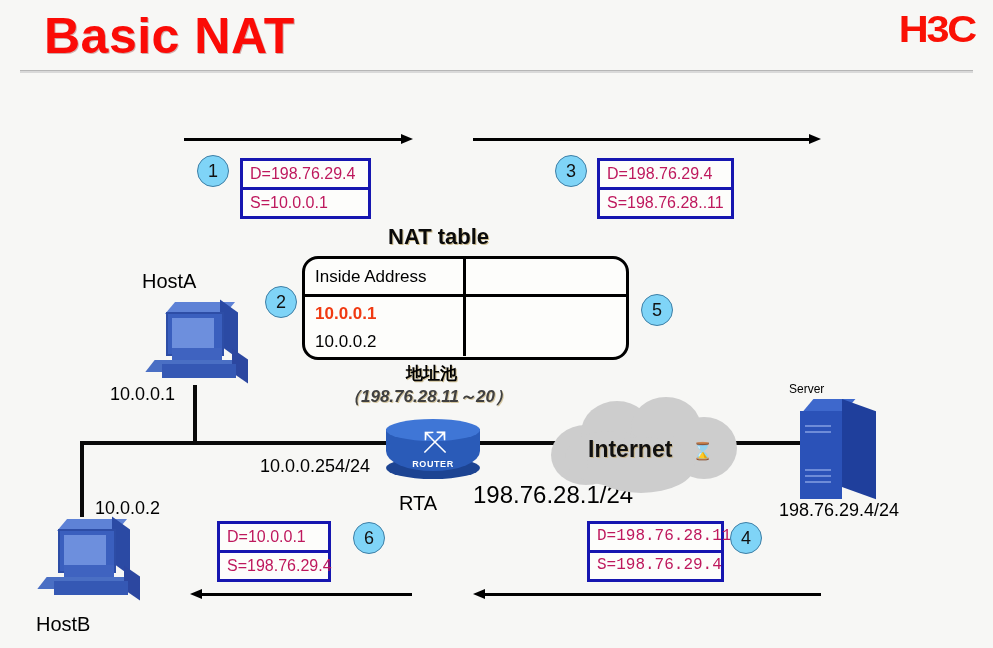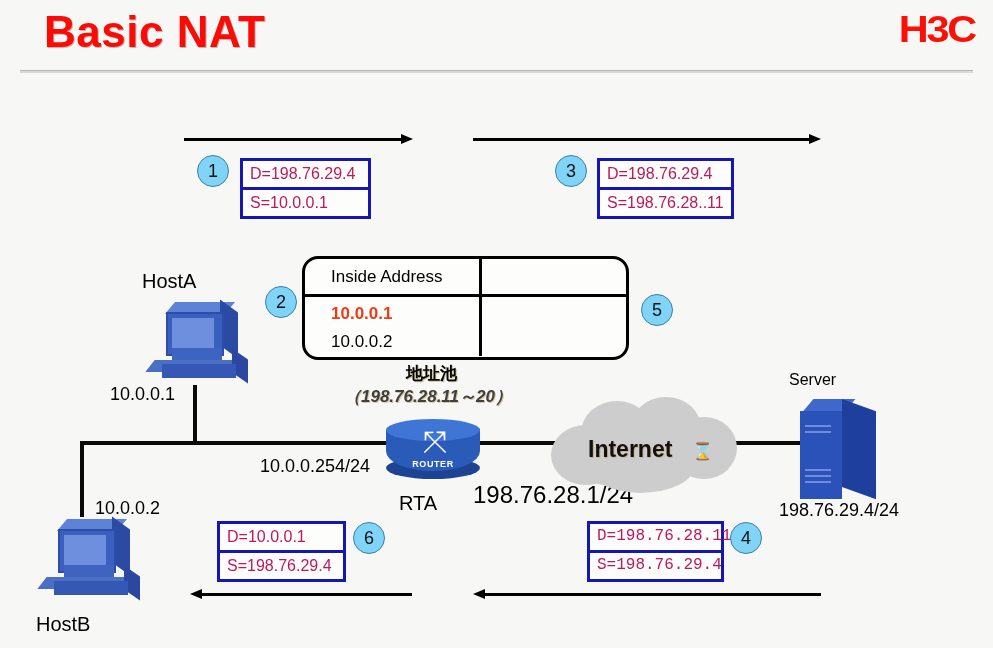--- a/index.html
+++ b/index.html
@@ -14,21 +14,21 @@
     background: #f7f7f5;
     font-family: "Liberation Sans", sans-serif;
     overflow: hidden;
   }
 
   
   #slide-title {
     position: absolute;
     left: 44px;
     top: 7px;
-    font-size: 44px;
+    font-size: 50px;
     font-weight: bold;
     color: #fb0b06;
     letter-spacing: 0.5px;
     text-shadow: 1px 1px 0 rgba(120,0,0,0.30);
     white-space: nowrap;
     text-align: right;
   }
   #brand-logo {
     position: absolute;
     right: 18px;
@@ -133,21 +133,20 @@
     height: 104px;
     border: 3px solid #000;
     border-radius: 16px;
     background: #fdfdfb;
     box-sizing: border-box;
     overflow: hidden;
   }
   #nat-table .hdr-row, #nat-table .body-row {
     display: flex;
     width: 100%;
-    padding-left: 16px;
   }
   #nat-table .hdr-row { height: 35px; border-bottom: 3px solid #000; }
   #nat-table .cell {
     box-sizing: border-box;
     flex: 0 0 50%;
     padding-left: 10px;
     display: flex;
     align-items: center;
     font-size: 17px;
     color: #000;
@@ -359,20 +358,21 @@
     <div class="row top">D=198.76.29.4</div>
     <div class="row">S=10.0.0.1</div>
   </div>
 
   <div class="step" style="left:555px; top:155px;">3</div>
   <div class="packet" style="left:597px; top:158px; width:137px;">
     <div class="row top">D=198.76.29.4</div>
     <div class="row">S=198.76.28..11</div>
   </div>
 
+  <div id="nat-title">NAT table</div>
   <div id="nat-table">
     <div class="hdr-row">
       <div class="cell sep">Inside Address</div>
     </div>
     <div class="body-row">
       <div class="body-col sep">
         <div class="entry hot">10.0.0.1</div>
         <div class="entry norm">10.0.0.2</div>
       </div>
     </div>
@@ -435,34 +435,34 @@
     <div class="puff p1"></div>
       <div class="puff p2"></div>
       <div class="puff p3"></div>
     <div class="puff p4"></div>
       <div class="puff p6"></div>
       <div class="puff p5"></div>
   </div>
   <div id="cloud-label">Internet</div>
   <div id="cursor-hourglass">⌛</div>
 
-  <div class="lbl" style="left:789px; top:371px; font-size:16px;">Server</div>
+  <div class="lbl" style="left:789px; top:382px; font-size:12px;">Server</div>
   <div id="server">
     <div class="top"></div>
     <div class="side"></div>
     <div class="front"></div>
     <div class="slot" style="top:26px;"></div>
     <div class="slot" style="top:32px;"></div>
     <div class="slot" style="top:70px;"></div>
     <div class="slot" style="top:76px;"></div>
     <div class="slot" style="top:82px;"></div>
   </div>
   <div class="lbl" style="left:779px; top:500px; font-size:18px;">198.76.29.4/24</div>
 
-  <div class="packet" style="left:217px; top:521px; width:129px;">
+  <div class="packet" style="left:217px; top:521px; width:114px;">
     <div class="row top">D=10.0.0.1</div>
     <div class="row">S=198.76.29.4</div>
   </div>
   <div class="step" style="left:353px; top:522px;">6</div>
 
   <div class="packet" style="left:587px; top:521px; width:137px;font-family:Liberation Mono, monospace;">
     <div class="row top">D=198.76.28.11</div>
     <div class="row">S=198.76.29.4</div>
   </div>
   <div class="step" style="left:730px; top:522px;">4</div>

